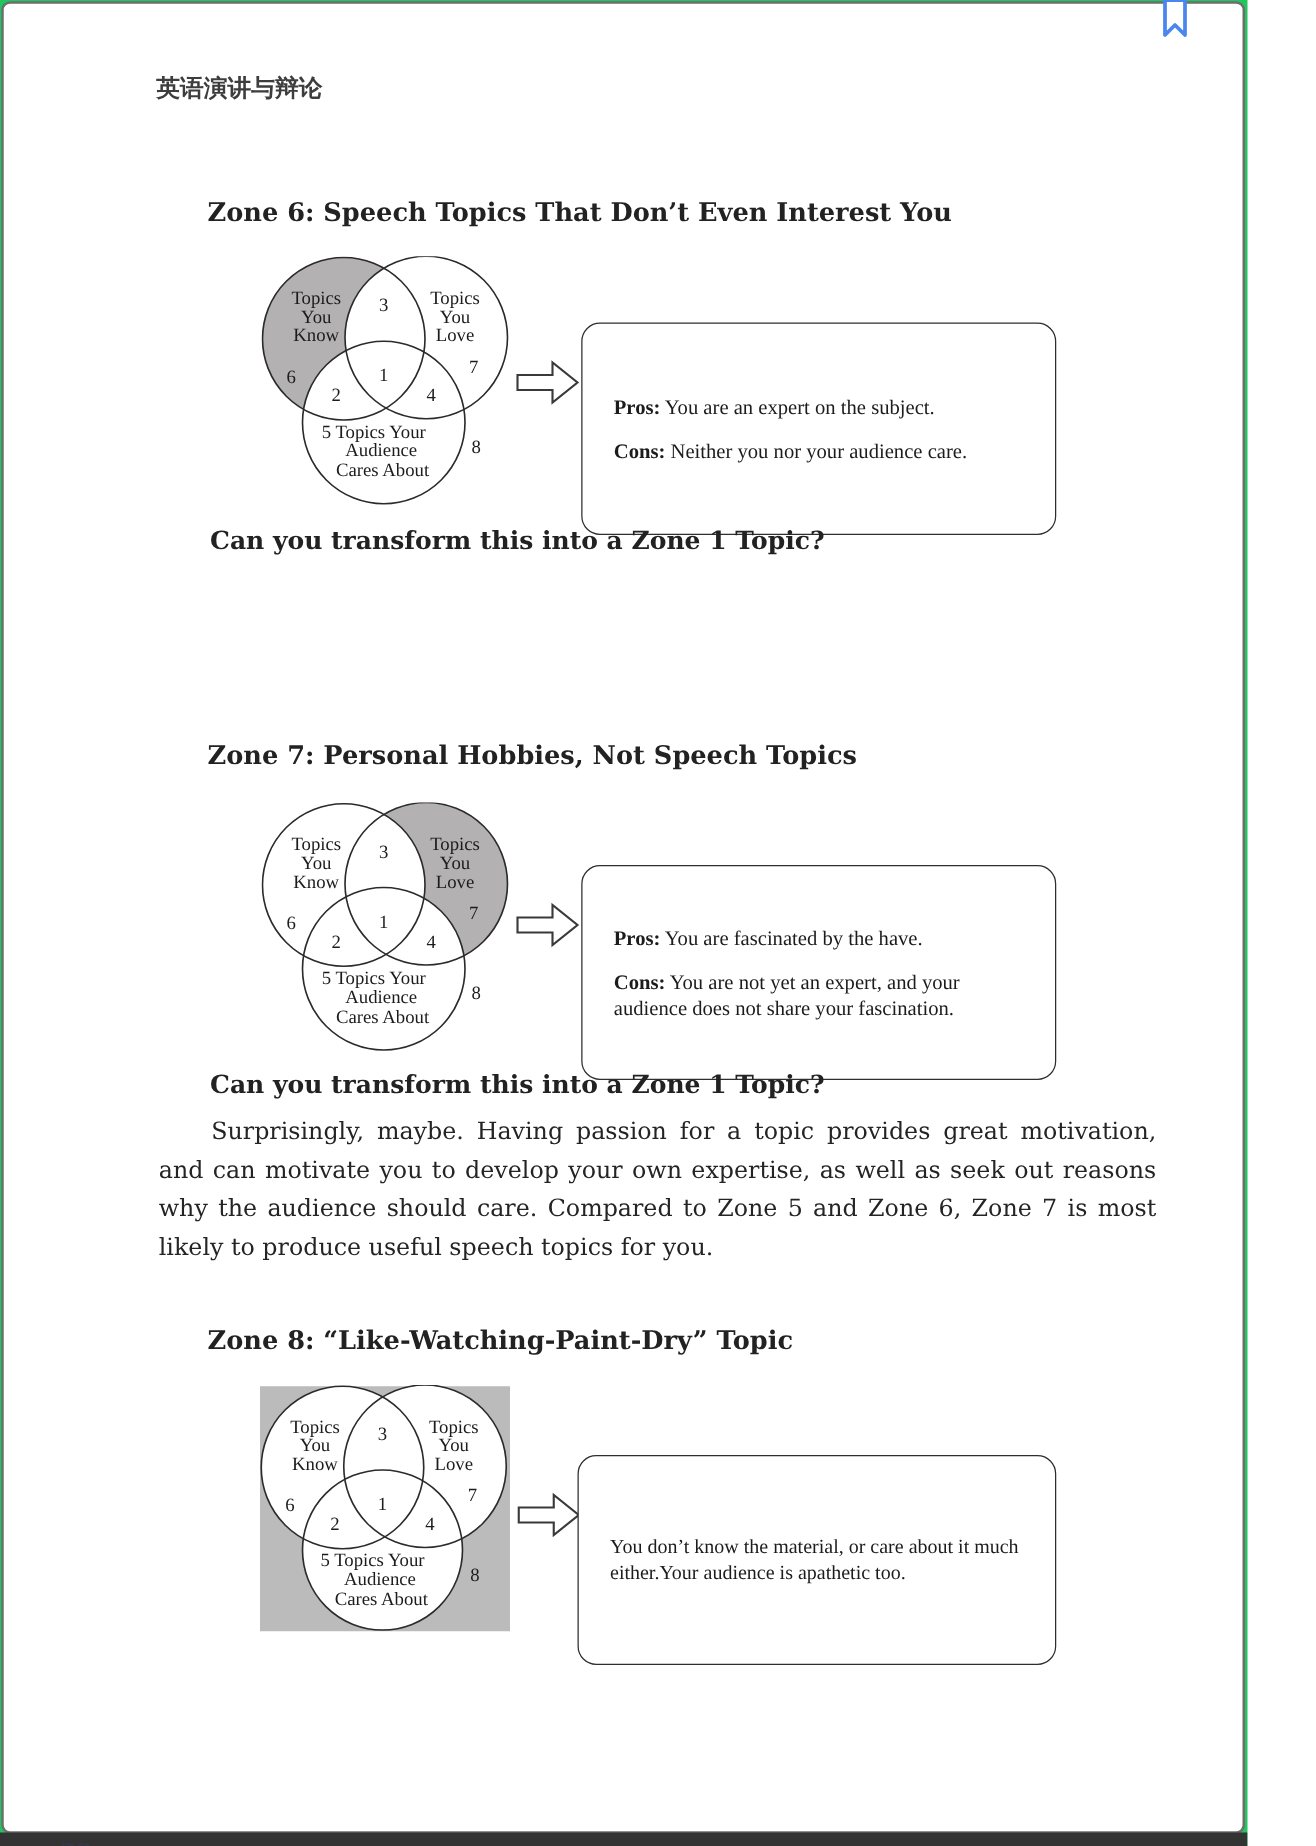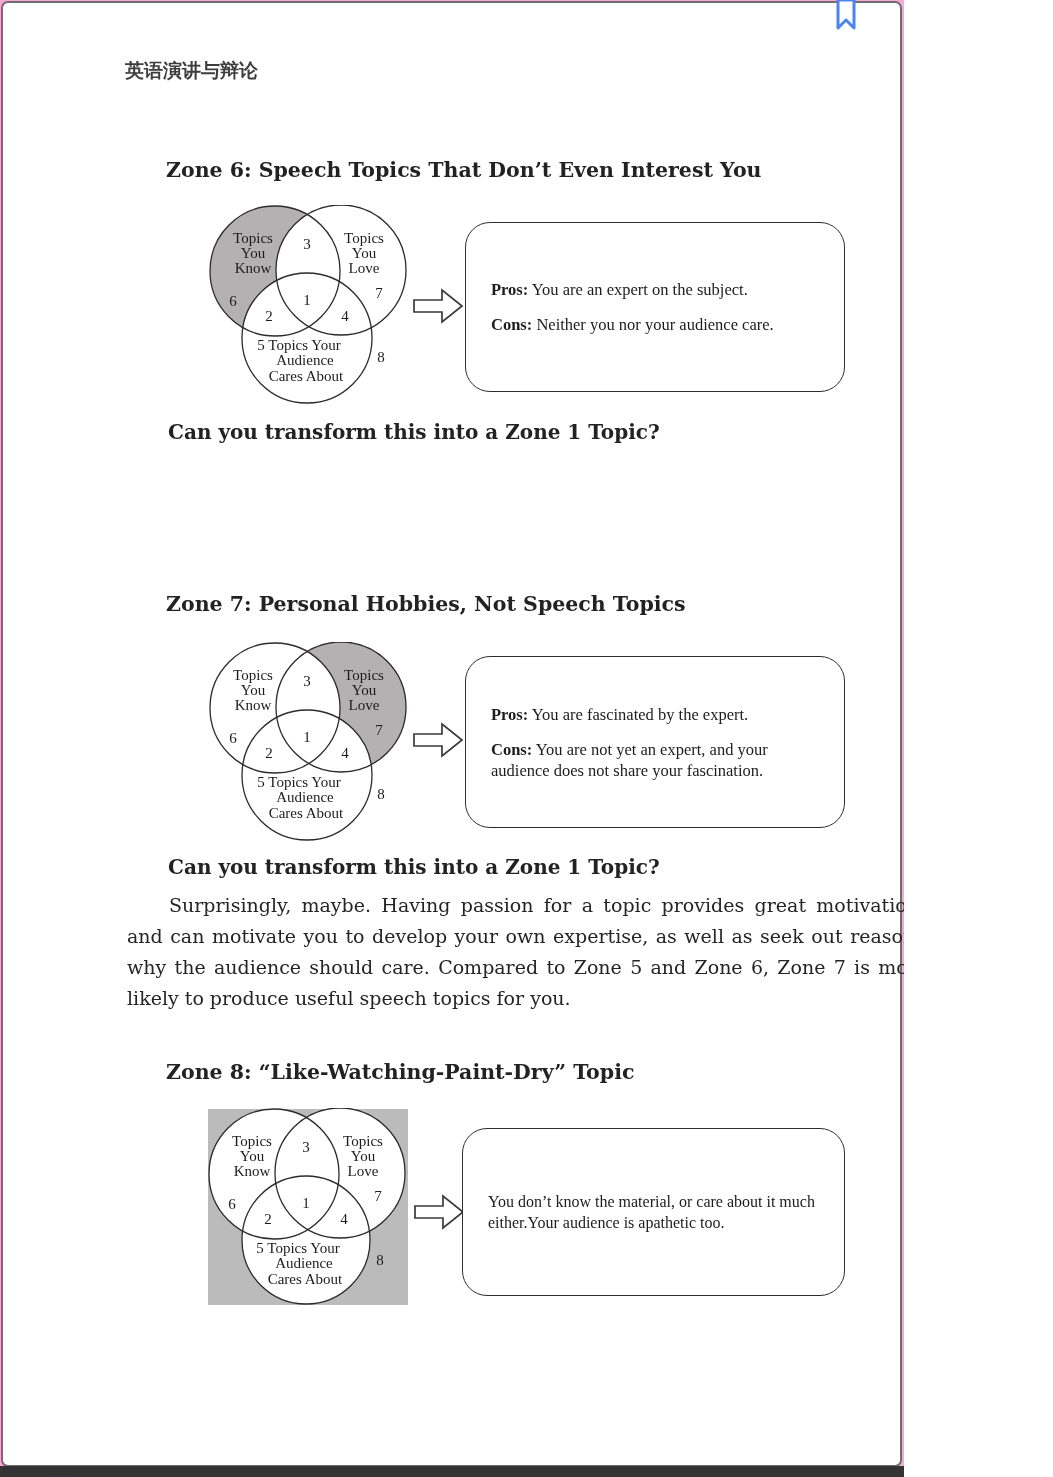--- a/index.html
+++ b/index.html
@@ -1,39 +1,39 @@
 <!DOCTYPE html>
 <html><head>
 <meta charset="utf-8">
 <style>
   html,body{margin:0;padding:0;background:#fff;}
-  .stage{position:relative;width:904px;height:1477px;background:#f9a8d4;overflow:hidden;
+  .stage{position:relative;width:998px;height:1477px;background:#22c55e;overflow:hidden;
          font-family:"Liberation Serif",serif;color:#1e1e1e;text-decoration:underline;}
   .frame{position:absolute;top:1px;left:1px;right:2px;bottom:10px;
          border:2px solid #6e6e6e;border-radius:7px;background:#fff;}
   .bottom-strip{position:absolute;left:0;right:0;bottom:0;height:11px;background:#333;}
   .bookmark{position:absolute;top:0;right:46px;width:24px;height:31px;}
   .cn-header{position:absolute;left:125px;top:58px;
              font-family:"DejaVu Sans",sans-serif;font-weight:bold;font-size:19px;color:#3d3d3d;}
   .zone-title{position:absolute;font-family:"DejaVu Serif",serif;font-weight:bold;
               font-size:20.5px;color:#222;white-space:nowrap;}
   .q-heading{position:absolute;font-family:"DejaVu Serif",serif;font-weight:bold;
              font-size:20px;color:#222;white-space:nowrap;}
   .para{position:absolute;width:798px;font-family:"DejaVu Serif",serif;font-size:19px;
         line-height:31px;text-align:justify;text-indent:42px;color:#242424;}
   .venn{position:absolute;}
   .venn text{font-family:"Liberation Serif",serif;font-size:15px;fill:#1c1c1c;text-anchor:middle;}
   .c-stroke{fill:none;stroke:#2b2b2b;stroke-width:1.3px;}
   .fill-white{fill:#ffffff;}
   .arrow{position:absolute;}
   .arrow polygon{fill:#ffffff;stroke:#3a3a3a;stroke-width:1.7px;}
-  .callout{position:absolute;background:#fff;border:1.6px solid #2e2e2e;border-radius:25px;
+  .callout{position:absolute;background:#fff;border:1.6px solid #2e2e2e;border-radius:15px;
            display:flex;flex-direction:column;justify-content:center;
            padding:0 14px 0 25px;box-sizing:border-box;
-           font-family:"Liberation Serif",serif;font-size:16.5px;color:#1c1c1c;line-height:21px;}
+           font-family:"Liberation Serif",serif;font-size:16.5px;color:#1c1c1c;line-height:21px;margin-top:36px;}
   .callout .line{margin:7px 0;}
   .callout.small{font-size:16px;padding-right:4px;}
   .blb{font-weight:bold;}
   .page-num{position:absolute;left:47px;top:1472px;font-family:"DejaVu Serif",serif;
             font-style:italic;font-weight:bold;font-size:19px;color:#33384a;}
 </style>
 </head>
 <body>
 
 <div class="stage">
@@ -109,21 +109,21 @@
     <text x="96" y="160">Audience</text>
     <text x="97" y="176">Cares About</text>
     <text x="172" y="157">8</text>
   </svg>
 
   <svg class="arrow" style="left:412px;top:721px;" width="52" height="38" viewBox="0 0 52 38">
     <polygon points="2,13 30,13 30,3 50,19 30,35 30,25 2,25"></polygon>
   </svg>
 
   <div class="callout" style="left:465px;top:656px;width:380px;height:172px;">
-    <div class="line"><span class="blb">Pros:</span><span> You are fascinated by the expert.</span></div>
+    <div class="line"><span class="blb">Pros:</span><span> You are fascinated by the have.</span></div>
     <div class="line"><span class="blb">Cons:</span><span> You are not yet an expert, and your audience does not share your fascination.</span></div>
   </div>
 
   <div class="q-heading" style="left:168px;top:855px;">Can you transform this into a Zone 1 Topic?</div>
   <div class="para" style="left:127px;top:890px;">Surprisingly, maybe. Having passion for a topic provides great motivation, and can motivate you to develop your own expertise, as well as seek out reasons why the audience should care. Compared to Zone 5 and Zone 6, Zone 7 is most likely to produce useful speech topics for you.</div>
 
   <div class="zone-title" style="left:166px;top:1060px;">Zone 8: “Like-Watching-Paint-Dry” Topic</div>
 
   <svg class="venn" style="left:208px;top:1108px;" width="200" height="200" viewBox="0 0 200 200">
     <rect x="0" y="1" width="200" height="196" fill="#bcbbbc"></rect>

